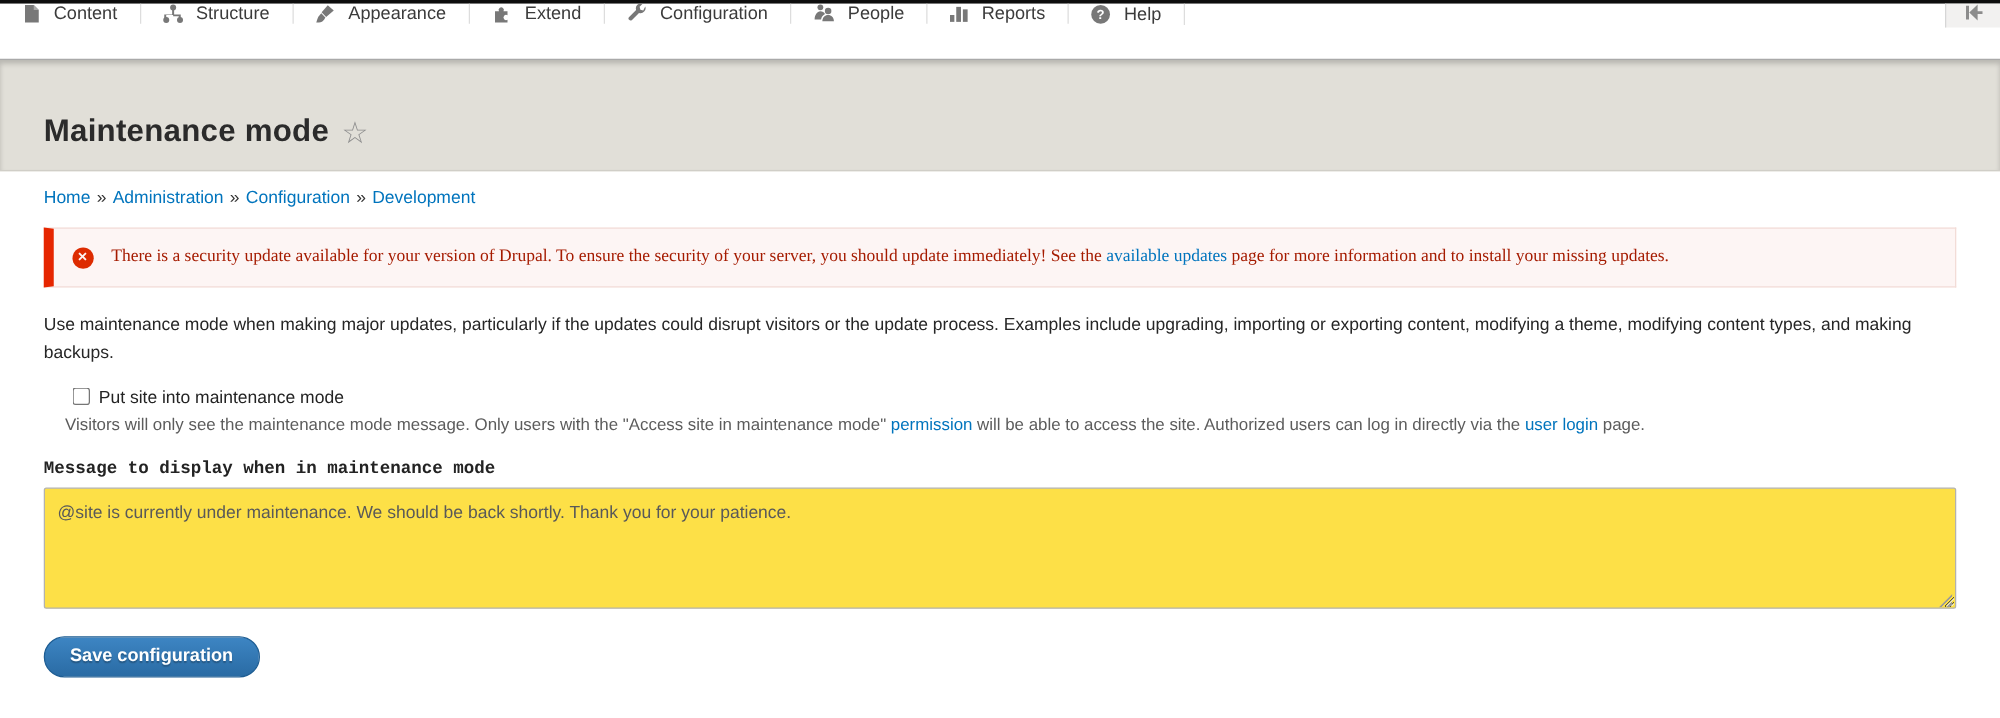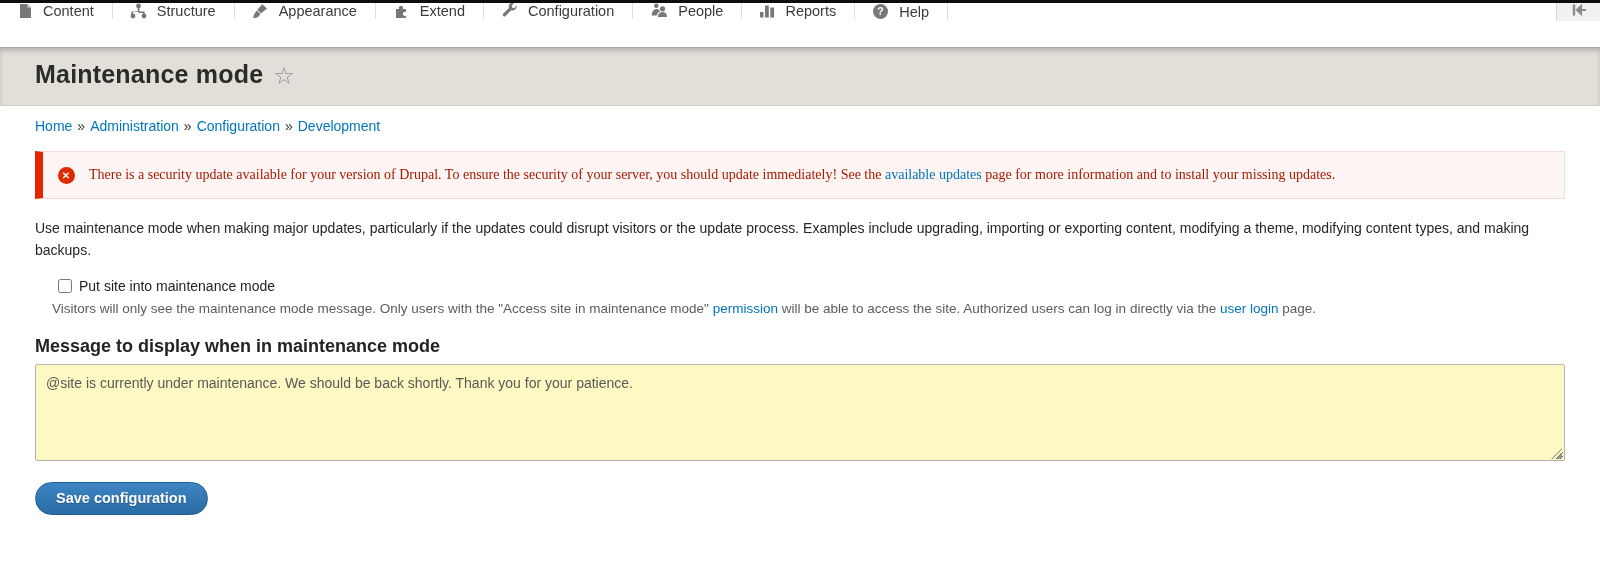--- a/index.html
+++ b/index.html
@@ -42,21 +42,21 @@
     align-items: center;
     justify-content: center;
     cursor: pointer;
   }
 
   
   .page-header {
     background: #e1dfd8;
     border-bottom: 1px solid #d0cec7;
     box-shadow: inset 0 3px 4px rgba(0,0,0,0.18);
-    padding: 12px 35px 16px;
+    padding: 43px 35px 16px;
     display: flex;
     align-items: center;
     gap: 10px;
   }
   .page-title {
     font-size: 25px;
     font-weight: bold;
     color: #2b2b2b;
     letter-spacing: 0.2px;
   }
@@ -140,36 +140,37 @@
   .checkbox-desc {
     margin: 5px 0 0 17px;
     font-size: 13.5px;
     color: #5c5c5c;
     line-height: 20px;
   }
 
   
   .field-label {
     margin-top: 17px;
-    font-size: 18px;
+    font-size: 14px;
     font-weight: bold;
     color: #232323;
+    font-family: Liberation Mono, monospace;
   }
   .textarea-wrap { position: relative; margin-top: 7px; }
   textarea {
     width: 100%;
     height: 97px;
     border: 1px solid #b3b2ae;
     border-radius: 2px;
     padding: 8px 10px;
     font-family: "Liberation Sans", sans-serif;
     font-size: 14px;
     color: #595959;
     resize: vertical;
-    background: #fef9c3;
+    background: #fde047;
     line-height: 20px;
   }
   .resize-handle {
     position: absolute;
     right: 3px; bottom: 6px;
     width: 11px; height: 11px;
     pointer-events: none;
     background: repeating-linear-gradient(135deg, transparent 0 3px, #9a9a9a 3px 4.5px);
     clip-path: polygon(100% 0, 100% 100%, 0 100%);
   }

